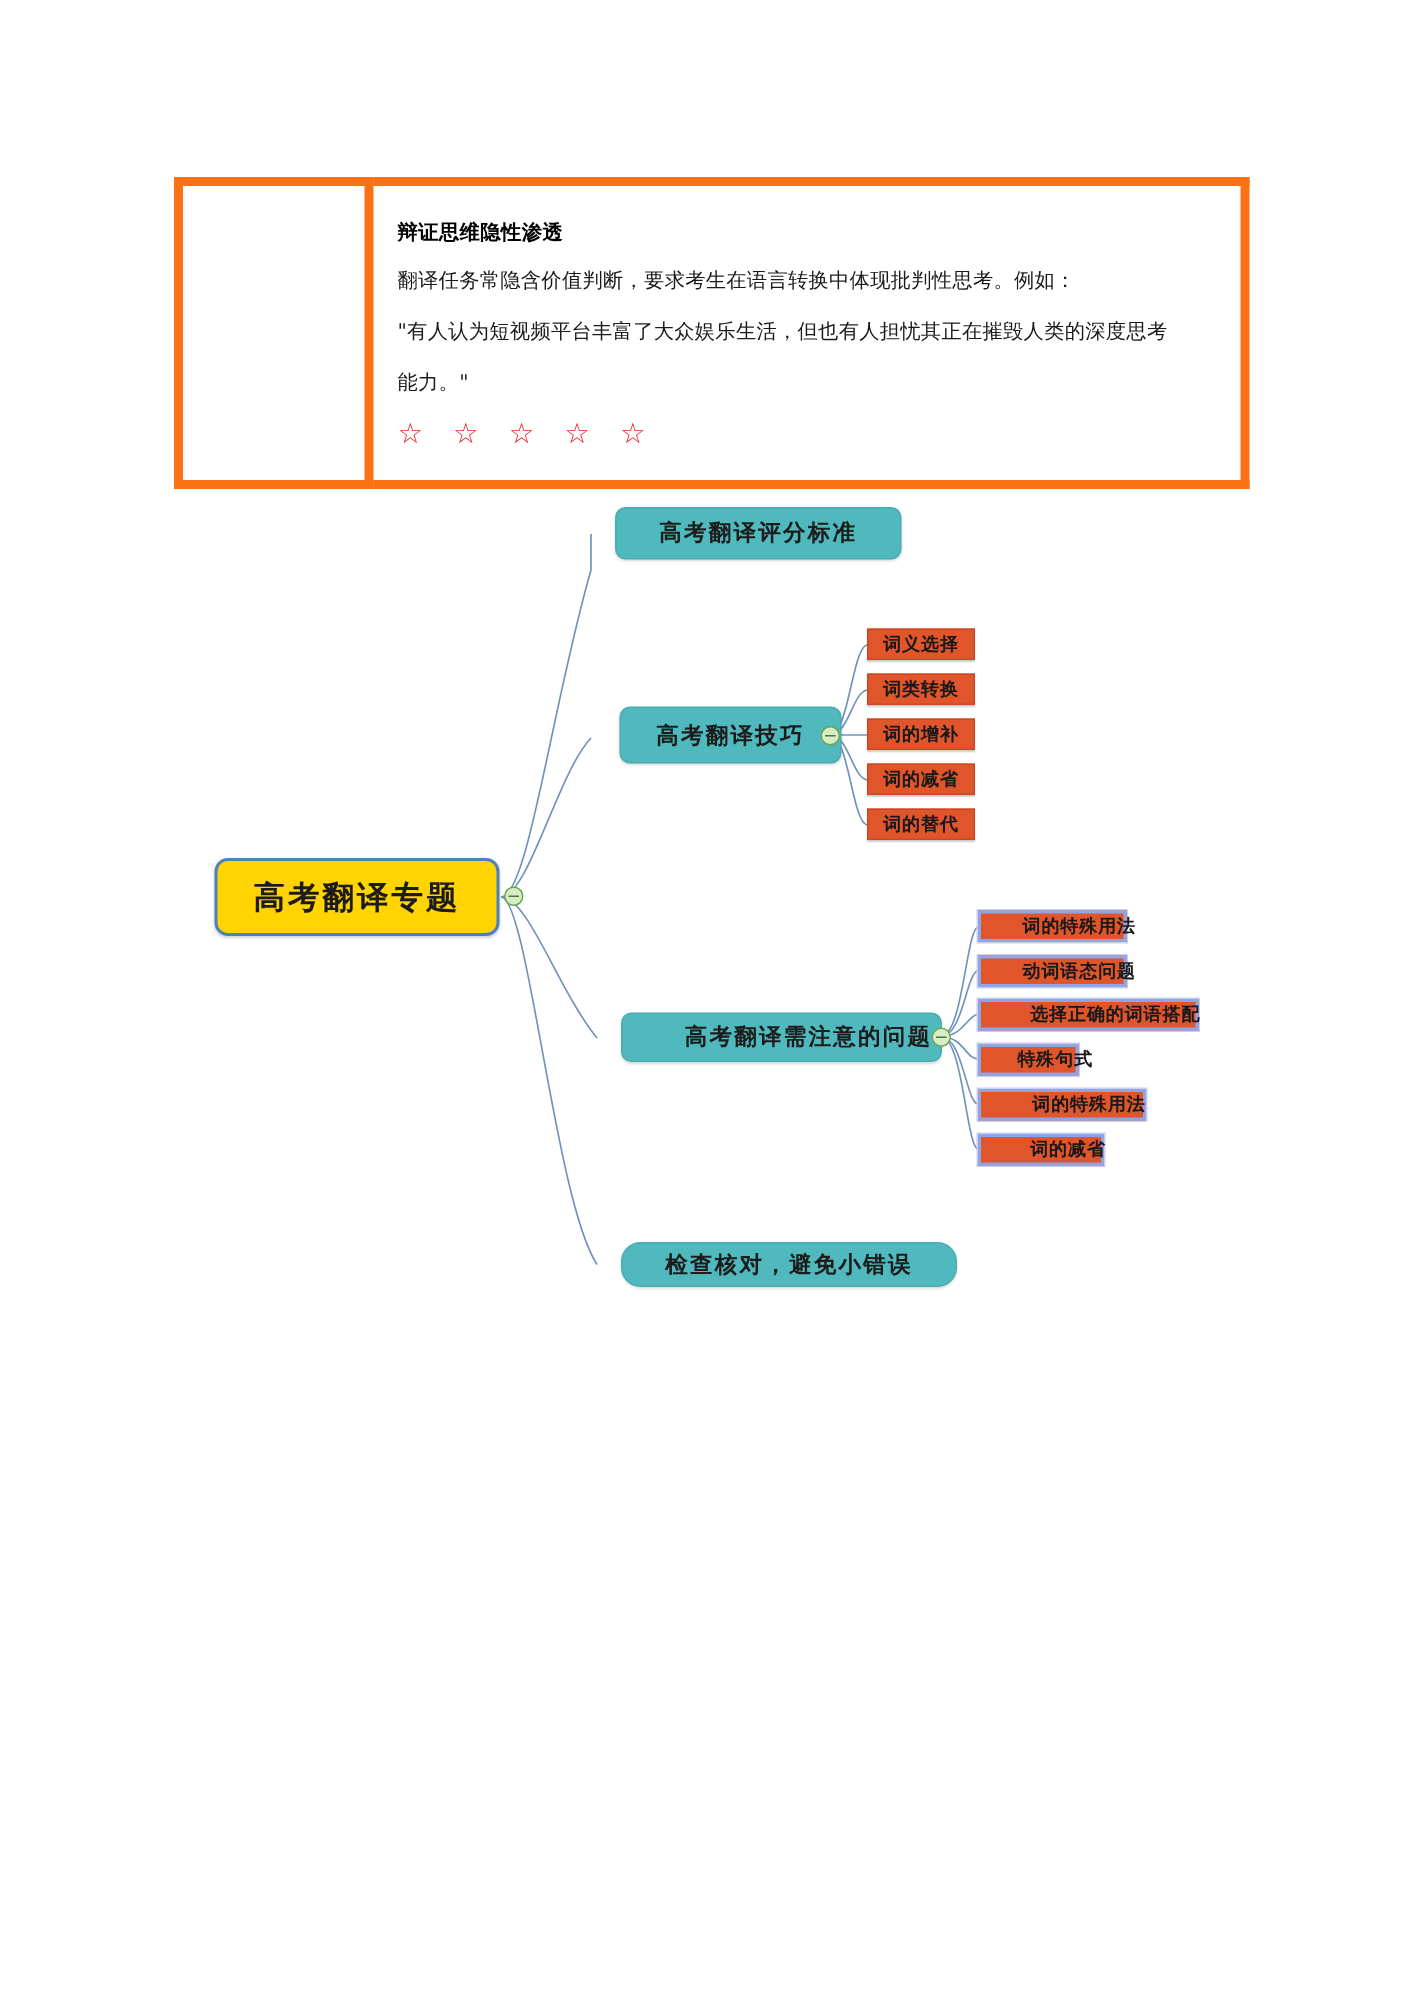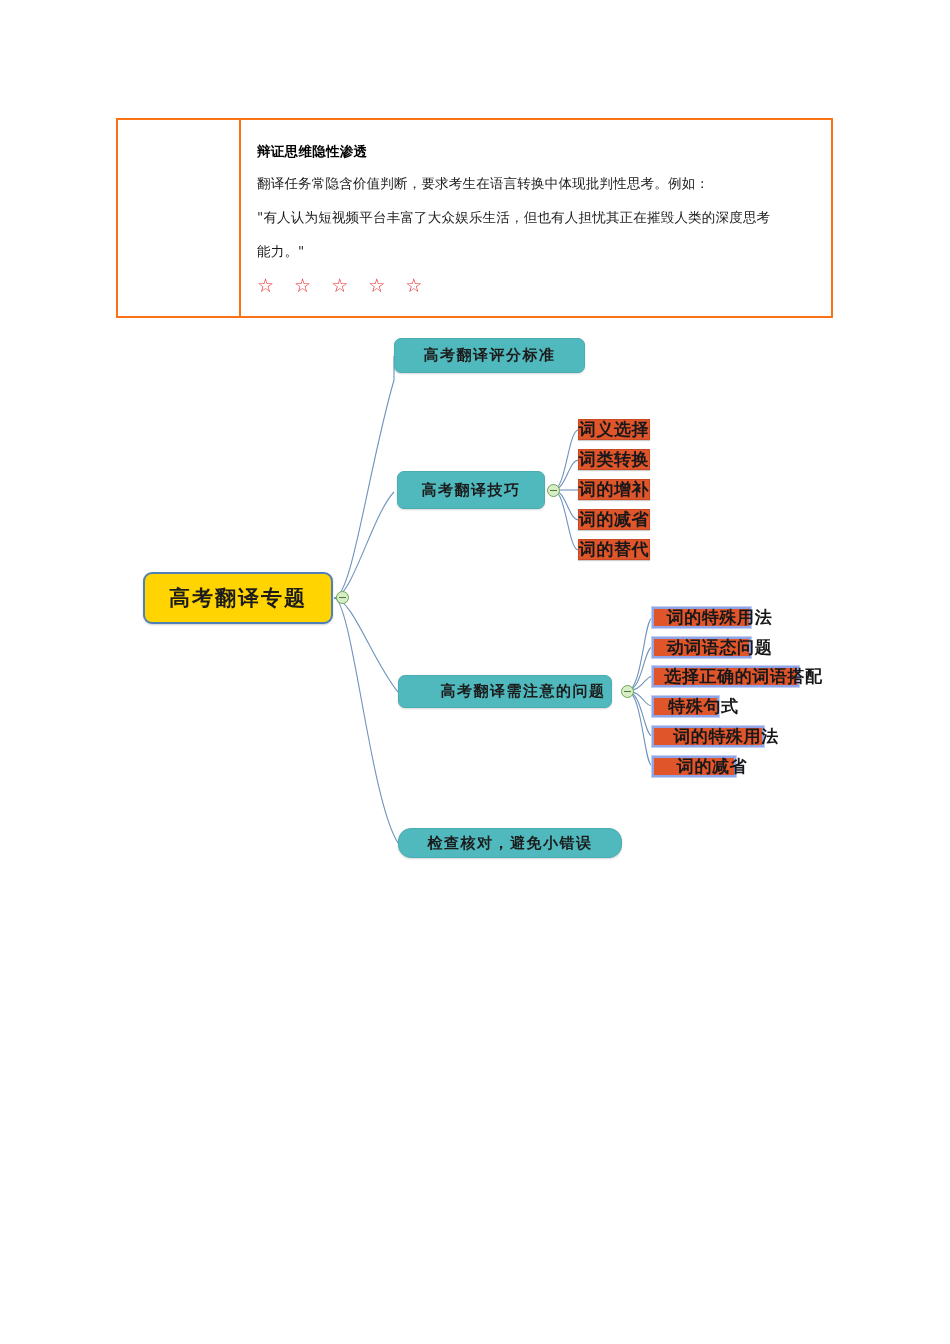--- a/index.html
+++ b/index.html
@@ -19,21 +19,21 @@
   
   .doc-table {
     position: absolute;
     left: 116px;
     top: 118px;
     width: 717px;
     border-collapse: collapse;
     table-layout: fixed;
   }
   .doc-table td {
-    border: 2px solid #f97316;
+    border: 6px solid #f97316;
     vertical-align: top;
     padding: 16px;
   }
   .cell-empty {
     width: 89px;
   }
   .cell-body {
     padding: 6px 10px 10px 9px;
   }
   .tbl-heading {
@@ -89,25 +89,26 @@
     letter-spacing: 2px;
     box-shadow: 0 1px 2px rgba(0,0,0,0.18);
   }
   .node-branch {
     background: #4fb9bd;
     border: 1px solid #49adb1;
     border-radius: 7px;
     font-size: 15px;
     letter-spacing: 1.5px;
     box-shadow: 0 1px 2px rgba(0,0,0,0.16);
+    margin-left: 16px;
   }
   .node-leaf {
     background: #e0562a;
     border: 1px solid #c94a22;
-    font-size: 17px;
+    font-size: 12px;
     letter-spacing: 0.6px;
     color: #18181a;
     box-shadow: 0 1px 1px rgba(0,0,0,0.2);
   }
   .node-leaf.framed {
     border: 2px solid #8fa5e8;
     box-shadow: 0 0 0 1px #c6d0f2;
     padding-left: 36px;
   }
   .collapse-dot {

